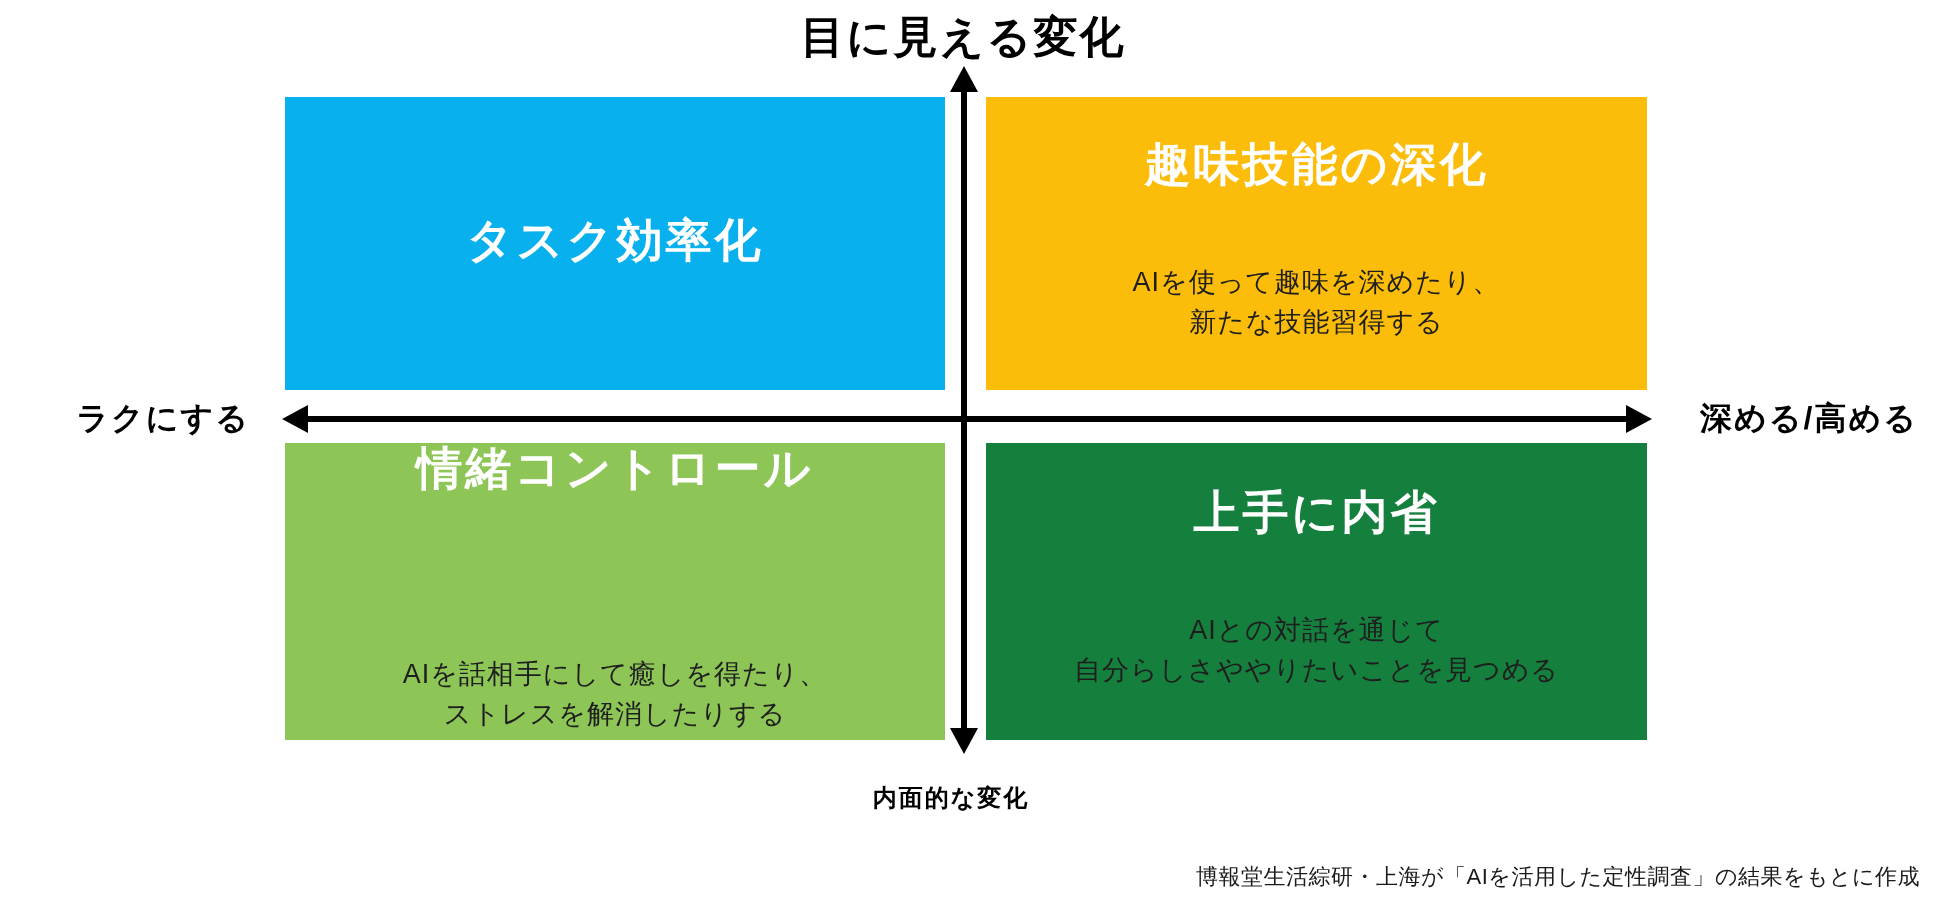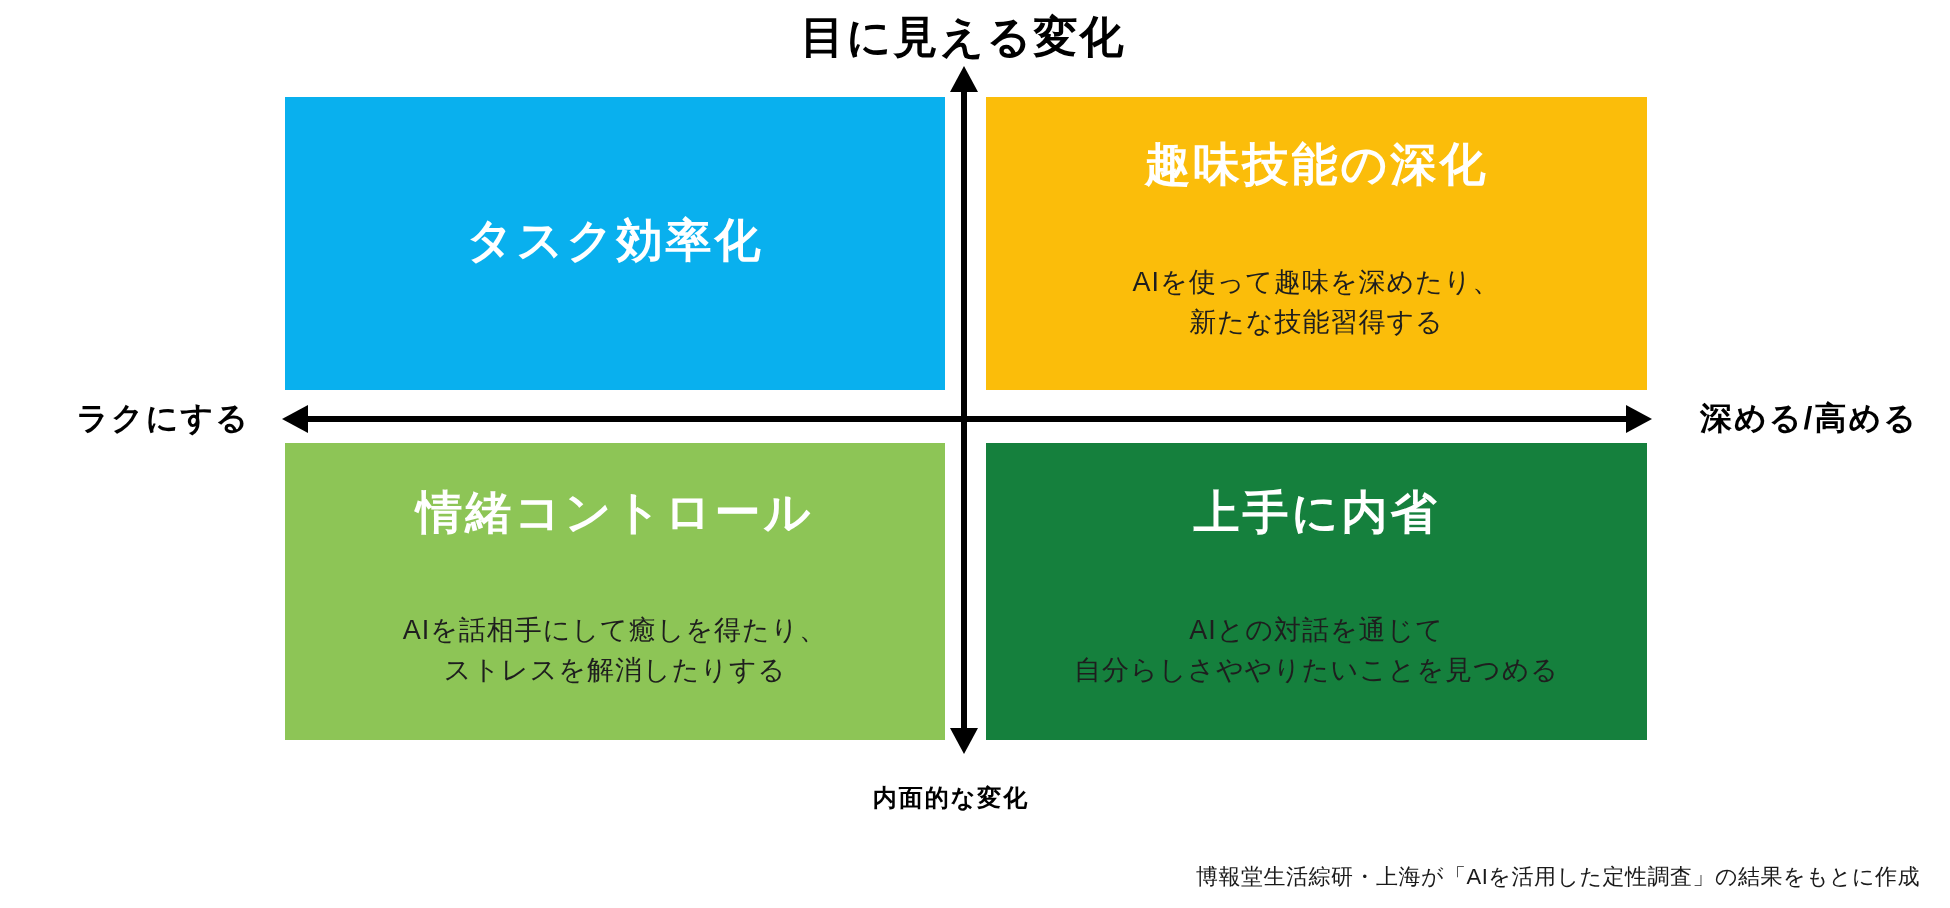--- a/index.html
+++ b/index.html
@@ -23,21 +23,21 @@
     flex-direction: column;
     align-items: center;
     justify-content: center;
     text-align: center;
     padding-bottom: 6px;
     box-sizing: border-box;
     gap: 44px;
   }
   .q-tl { left: 285px; top:  97px; width: 660px; height: 293px; }
   .q-tr { left: 986px; top:  97px; width: 661px; height: 293px; }
-  .q-bl { left: 285px; top: 443px; width: 660px; height: 297px; }
+  .q-bl { left: 285px; top: 443px; width: 660px; height: 297px; justify-content: space-between; }
   .q-br { left: 986px; top: 443px; width: 661px; height: 297px; }
   .quad-title {
     font-size: 46px;
     font-weight: bold;
     color: #ffffff;
     letter-spacing: 3px;
     line-height: 1.1;
   }
   .quad-body {
     margin-top: 28px;

